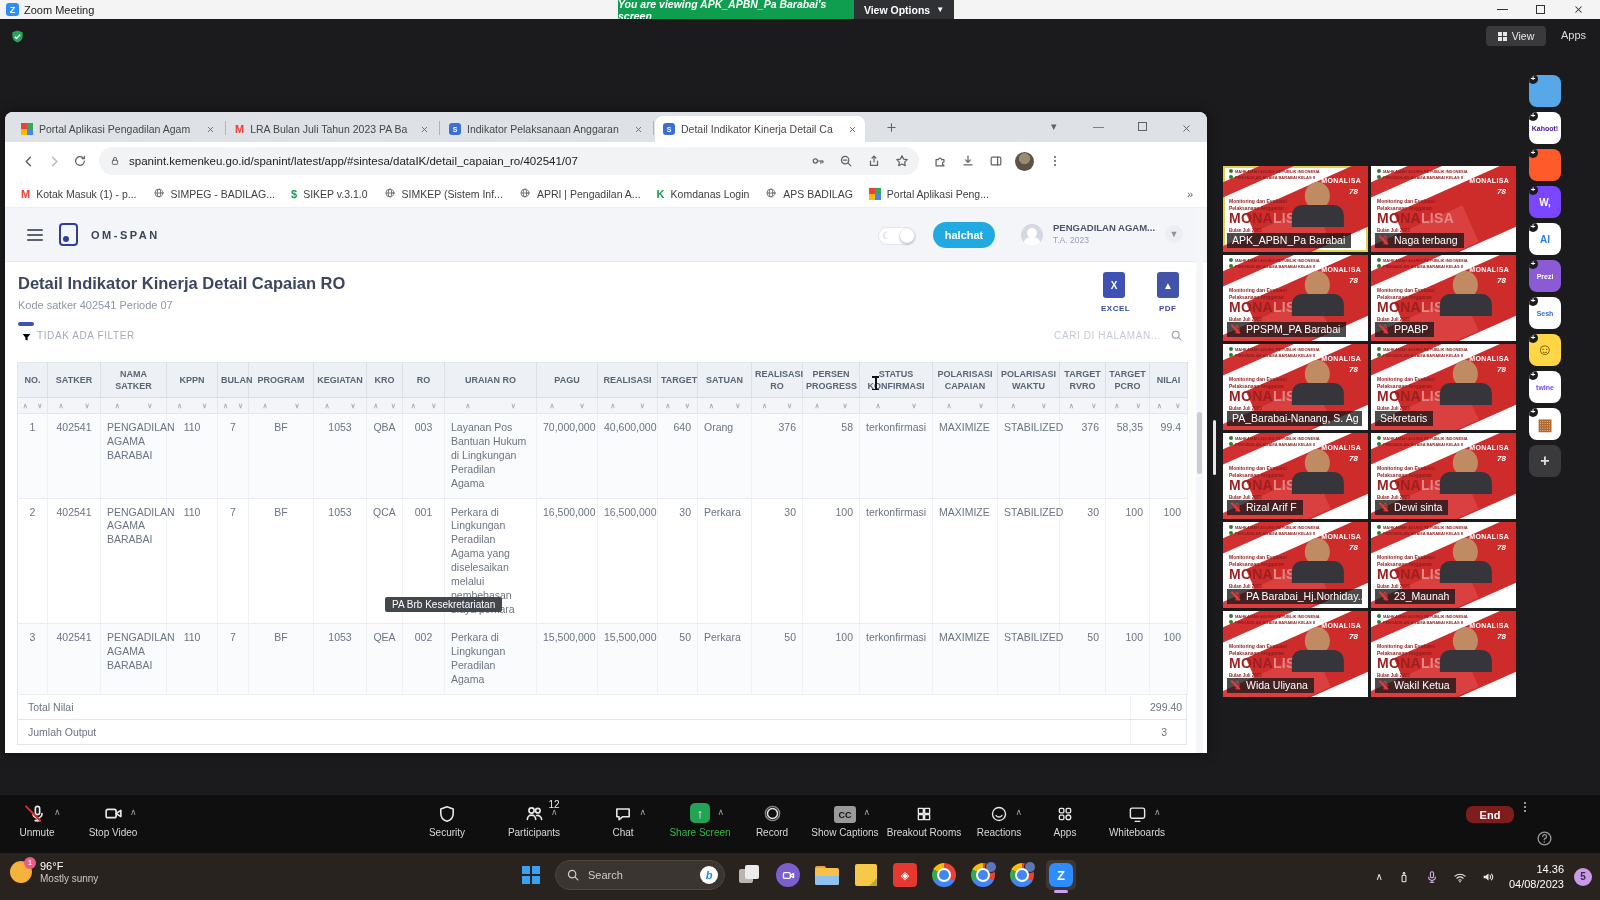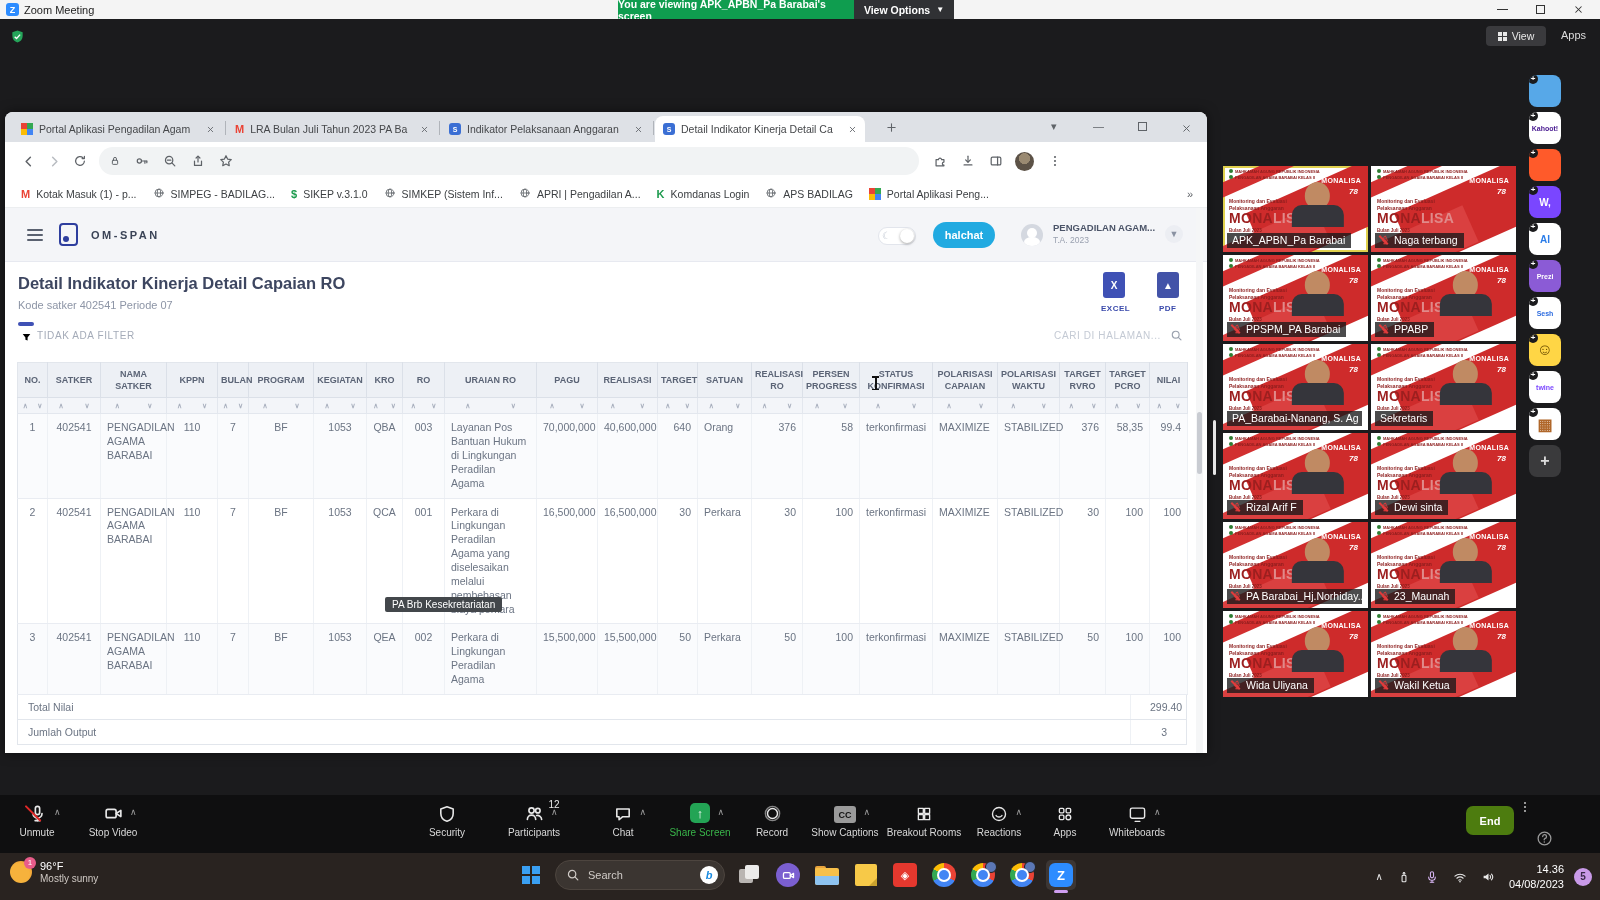--- a/index.html
+++ b/index.html
@@ -5,21 +5,21 @@
   html,body{margin:0;padding:0;background:#000;}
   *{box-sizing:border-box;font-family:"Liberation Sans",sans-serif;}
   #root{position:relative;width:1600px;height:900px;overflow:hidden;background:#1c1c1e;}
   .abs{position:absolute;}
   
   #titlebar{left:0;top:0;width:1600px;height:19px;background:#f4f4f4;display:flex;align-items:center;}
   #zlogo{width:13px;height:13px;border-radius:3px;background:#2d8cff;color:#fff;font-size:9px;font-weight:bold;
     display:flex;align-items:center;justify-content:center;margin:0 5px 0 6px;}
   #ztitle{font-size:11px;color:#222;}
   #banner{left:618px;top:0;width:236px;height:19px;background:#0f9d4f;color:#fff;font-size:10.5px;font-weight:bold;
-    display:flex;align-items:center;justify-content:center;}
+    display:flex;align-items:center;justify-content:center;font-style:italic;}
   #viewopts{left:854px;top:0;width:100px;height:19px;background:#303134;color:#fff;font-size:10.5px;font-weight:bold;
     display:flex;align-items:center;justify-content:center;gap:6px;}
   .winctl{top:0;height:19px;width:38px;display:flex;align-items:center;justify-content:center;color:#333;cursor:default;}
   
   #stage{left:0;top:19px;width:1600px;height:776px;background:#1b1b1d;}
   #viewbtn{left:1486px;top:26px;width:60px;height:20px;background:#3a3a3d;border-radius:4px;color:#e8e8e8;
     font-size:10.5px;display:flex;align-items:center;justify-content:center;gap:5px;}
   #appslabel{left:1561px;top:29px;color:#ddd;font-size:11px;}
   
   #browser{left:5px;top:112px;width:1202px;height:641px;background:#fff;border-radius:8px 8px 0 0;
@@ -118,21 +118,21 @@
     color:#fff;font-size:8px;line-height:10px;text-align:center;}
   
   #ztoolbar{left:0;top:795px;width:1600px;height:58px;background:#0f0f10;}
   .zbtn{position:absolute;top:6px;width:92px;height:48px;display:flex;flex-direction:column;align-items:center;justify-content:flex-start;}
   .zbtn .ic{height:22px;display:flex;align-items:flex-end;position:relative;}
   .zbtn .lbl{font-size:10px;color:#d8d8d8;margin-top:4px;white-space:nowrap;}
   .zbtn .lbl.green{color:#39b54a;}
   .zbtn .chev{position:absolute;right:-14px;top:6px;color:#9a9a9a;font-size:9px;}
   .zbadge{position:absolute;right:-16px;top:-2px;color:#e8e8e8;font-size:10px;}
   .slash{position:absolute;left:-2px;top:1px;width:22px;height:2px;background:#e02828;transform:rotate(45deg);transform-origin:left top;border-radius:1px;}
-  #endbtn{left:1466px;top:806px;width:48px;height:29px;background:#4d7c0f;border-radius:7px;color:#fff;font-size:11px;
+  #endbtn{left:1466px;top:806px;width:48px;height:17px;background:#7f1d1d;border-radius:7px;color:#fff;font-size:11px;
     font-weight:bold;display:flex;align-items:center;justify-content:center;}
   #tbdots{left:1518px;top:800px;color:#bbb;}
   #helpbtn{left:1536px;top:830px;color:#9a9a9a;}
   
   #taskbar{left:0;top:853px;width:1600px;height:47px;background:#292320;display:flex;align-items:center;}
   #weather{position:absolute;left:10px;top:6px;display:flex;gap:8px;align-items:center;}
   #wicon{position:relative;width:22px;height:22px;border-radius:50%;background:radial-gradient(circle at 40% 60%,#f6b23c 0 55%,#e88c2e 100%);}
   #wbadge{position:absolute;right:-4px;top:-4px;width:12px;height:12px;border-radius:50%;background:#e85c8a;color:#fff;
     font-size:8px;display:flex;align-items:center;justify-content:center;}
   #wtemp{font-size:11px;color:#fff;line-height:1.3;}
@@ -279,20 +279,21 @@
             <path d="M13 2.6V5.2h-2.6"></path>
           </svg>
         </div>
       <div id="omnibox">
         <span id="ic-lock" style="display:flex;">
             <svg width="12" height="12" viewBox="0 0 16 16" fill="none" stroke="#5f6368" stroke-width="1.3" stroke-linecap="round" stroke-linejoin="round">
               <rect x="4.5" y="7" width="7" height="5.5" rx="1"></rect>
               <path d="M6 7V5.2a2 2 0 0 1 4 0V7"></path>
             </svg>
           </span>
+        <span id="urltext">spanint.kemenkeu.go.id/spanint/latest/app/#sintesa/dataIK/detail_capaian_ro/402541/07</span>
         <span class="obic" id="ic-key">
             <svg width="14" height="14" viewBox="0 0 16 16" fill="none" stroke="#5f6368" stroke-width="1.4" stroke-linecap="round" stroke-linejoin="round">
               <circle cx="5" cy="8" r="2.4"></circle>
               <line x1="7.4" y1="8" x2="13.5" y2="8"></line>
               <line x1="11.3" y1="8" x2="11.3" y2="10.5"></line>
               <line x1="13.5" y1="8" x2="13.5" y2="10"></line>
             </svg>
           </span>
         <span class="obic" id="ic-zoomout">
             <svg width="14" height="14" viewBox="0 0 16 16" fill="none" stroke="#5f6368" stroke-width="1.4" stroke-linecap="round" stroke-linejoin="round">

